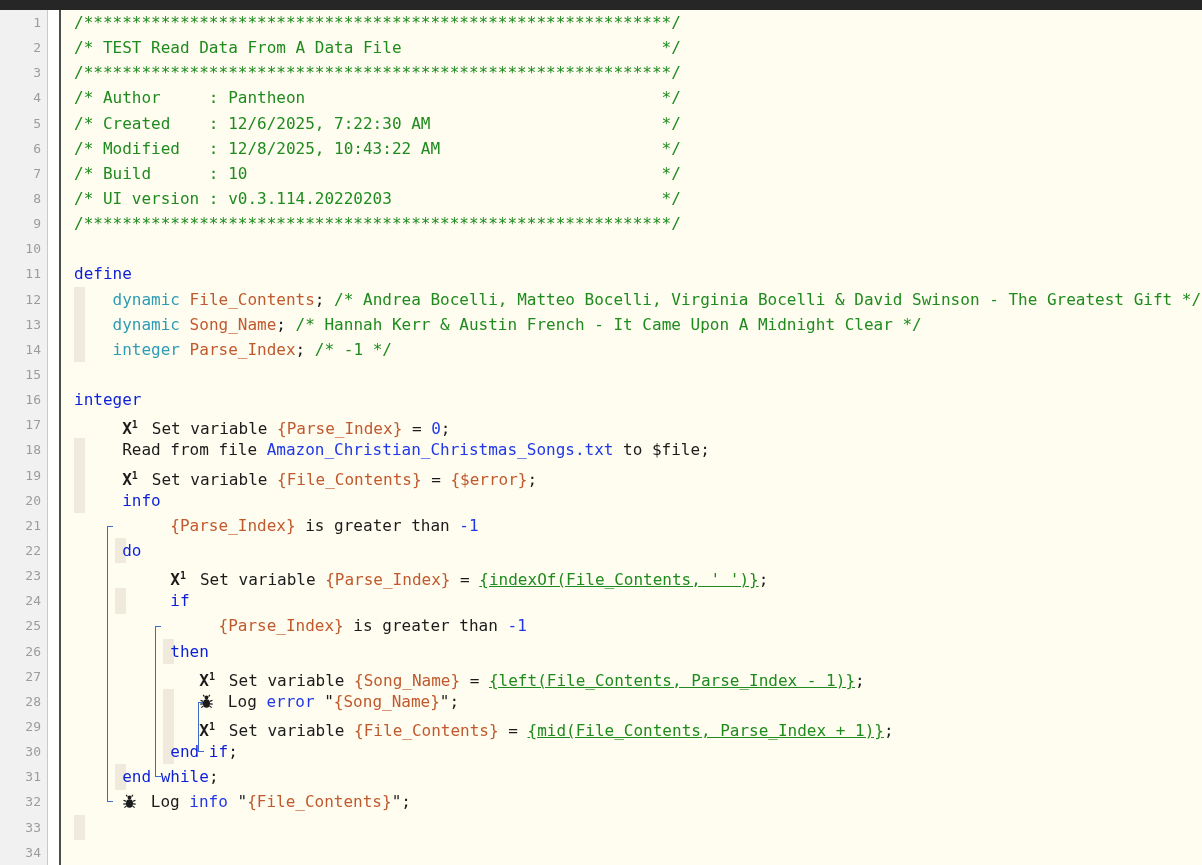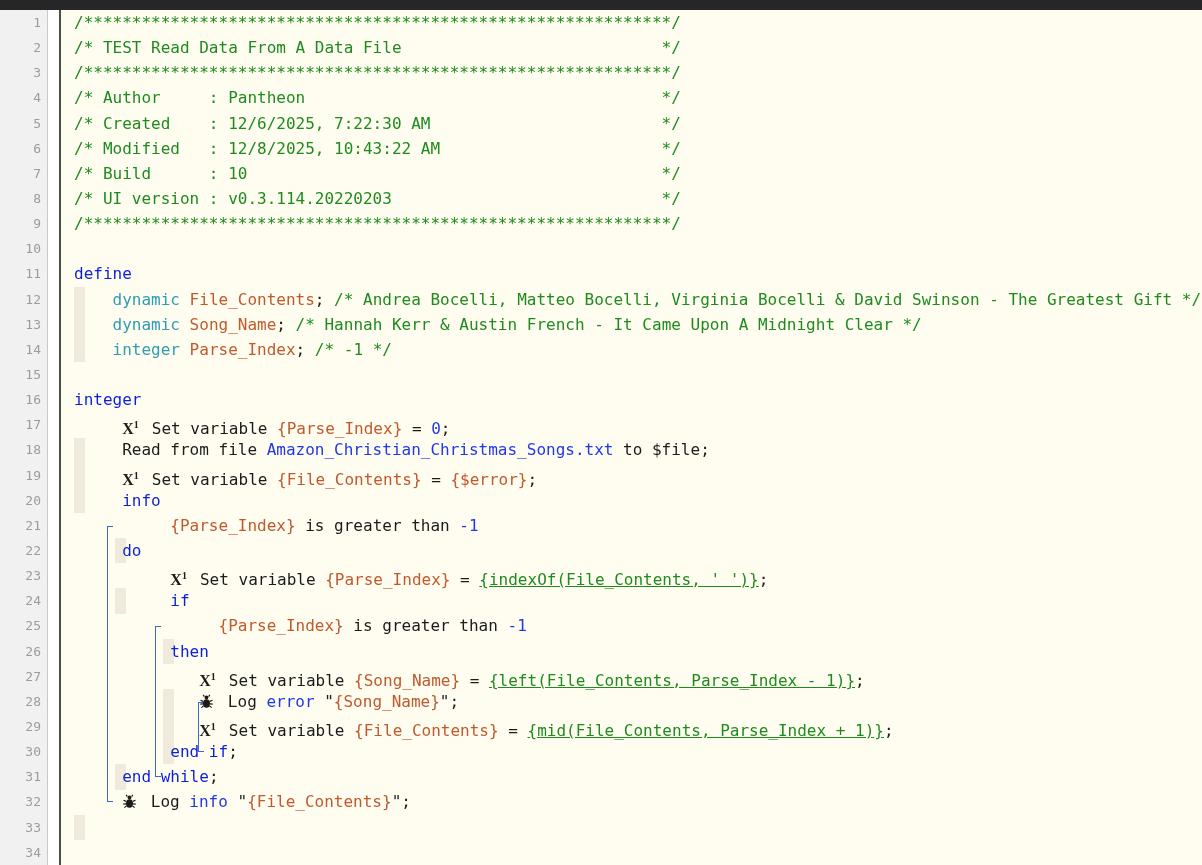--- a/index.html
+++ b/index.html
@@ -36,21 +36,21 @@
     background:var(--c-indent_guide,#efeadb);
   }
   .bracket{
     position:absolute;width:6px;z-index:1;box-sizing:border-box;
     border-left:1px solid var(--c-bracket,#3a6bc8);
     border-top:1px solid var(--c-bracket,#3a6bc8);
     border-bottom:1px solid var(--c-bracket,#3a6bc8);
   }
   .xv{
     display:inline-block;width:20px;font-weight:600;
-    color:var(--c-plain,#1b1b1b);font-style:normal;font-family:Liberation Serif, serif;
+    color:var(--c-plain,#1b1b1b);font-style:normal;
   }
   .xv sup{font-size:10px;font-weight:700;}
   .bug{vertical-align:-2px;margin-right:4px;}
 </style>
 </head>
 <body>
 
 <div class="topbar"></div>
 <div class="main">
   <div class="gutter">

